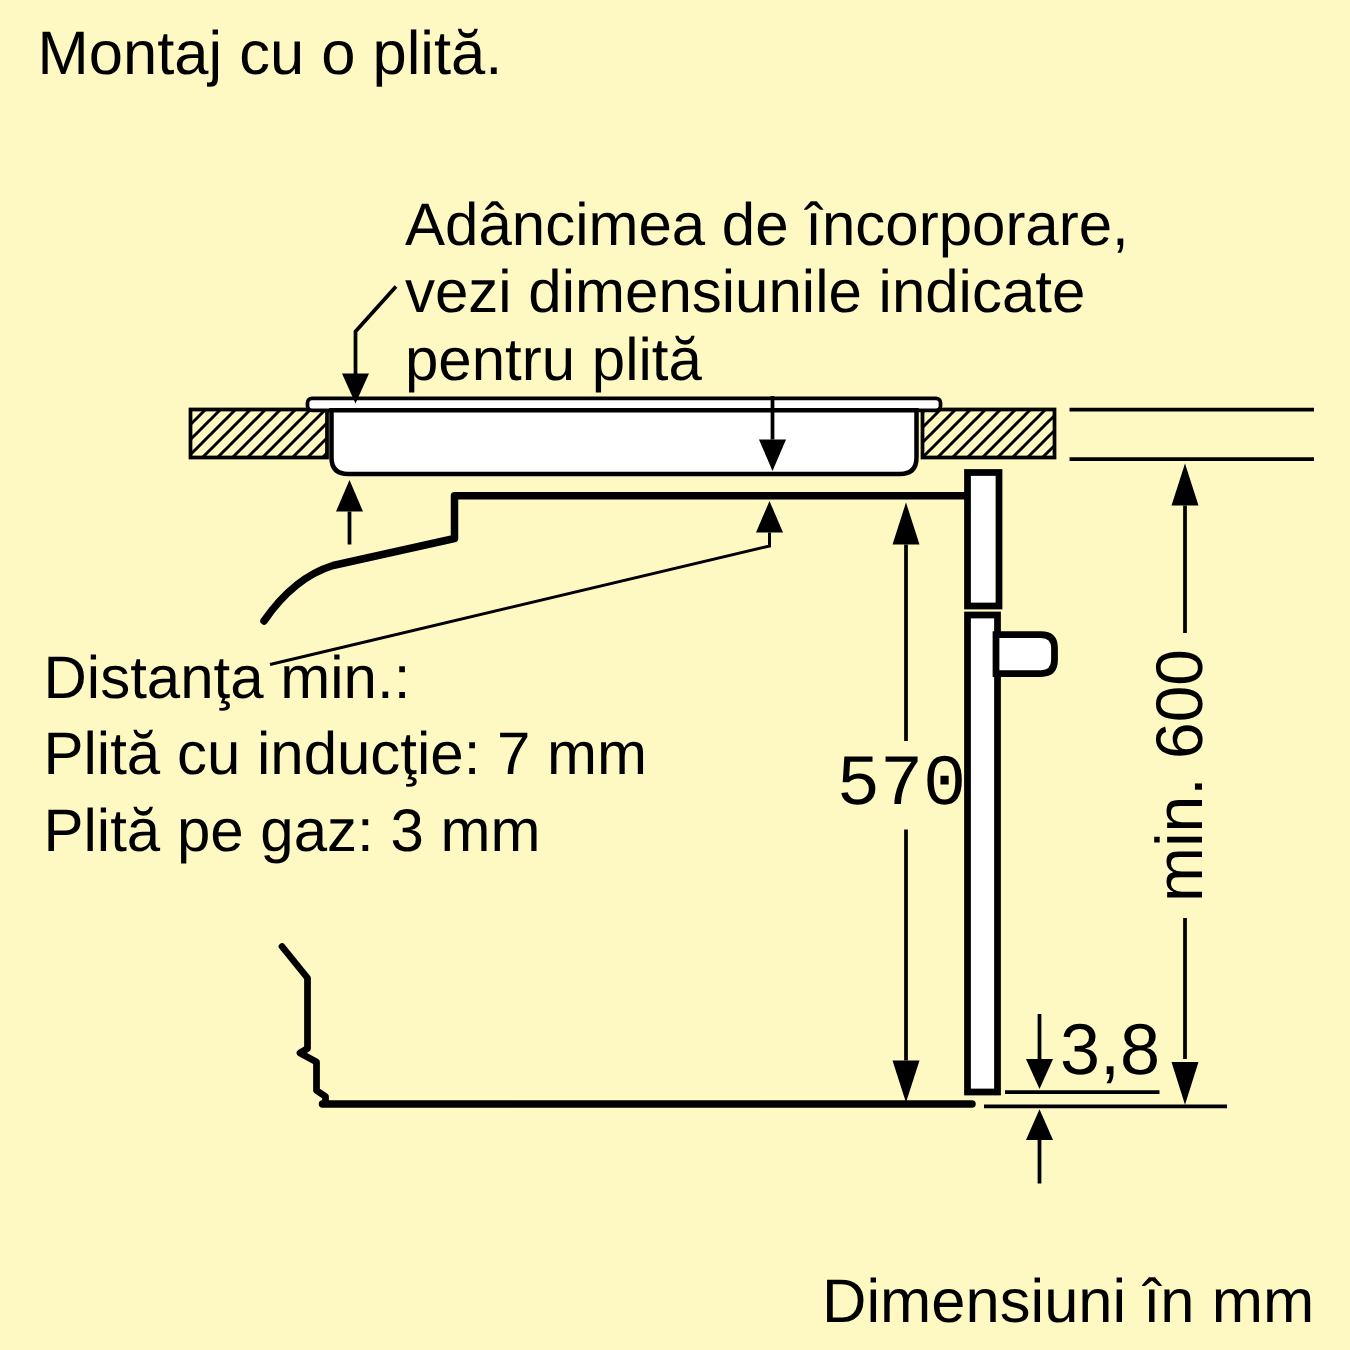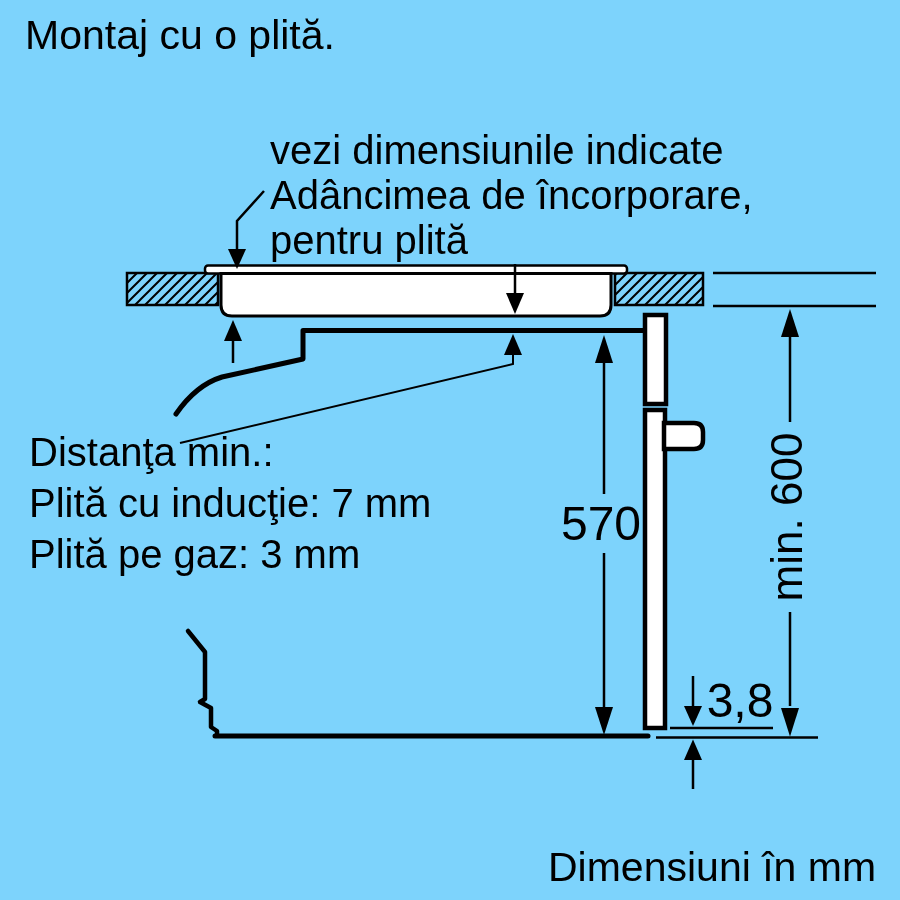--- a/index.html
+++ b/index.html
@@ -4,21 +4,21 @@
 <style>
   html, body {
     margin: 0;
     padding: 0;
     background: #ffffff;
   }
   .canvas {
     position: relative;
     width: 900px;
     height: 900px;
-    background: #7dd3fc;
+    background: #fef9c3;
     font-family: "Liberation Sans", sans-serif;
     color: #000000;
     overflow: hidden;
   }
   .canvas svg {
     position: absolute;
     left: 0;
     top: 0;
   }
   .txt {
@@ -47,20 +47,21 @@
   }
   .distances span { display: block; }
   .dim {
     font-size: 48px;
     line-height: 48px;
   }
   .dim-570 {
     left: 601px;
     top: 524px;
     transform: translate(-50%, -50%);
+    font-family: Liberation Mono, monospace;
   }
   .dim-75 {
     left: 740px;
     top: 701px;
     transform: translate(-50%, -50%);
   }
   .dim-600 {
     left: 787px;
     top: 517px;
     font-size: 44px;
@@ -151,22 +152,22 @@
       <path d="M693,676 V707" stroke="#000000" stroke-width="2.5" fill="none"></path>
       <polygon points="693,726 684,706 702,706" fill="#000000"></polygon>
       <path d="M693,789 V759" stroke="#000000" stroke-width="2.5" fill="none"></path>
       <polygon points="693,739.5 684,760 702,760" fill="#000000"></polygon>
     </g>
   </svg>
 
   <div class="txt title">Montaj cu o plită.</div>
 
   <div class="txt annotation">
+    <span>Adâncimea de încorporare,</span>
     <span>vezi dimensiunile indicate</span>
-    <span>Adâncimea de încorporare,</span>
     <span>pentru plită</span>
   </div>
 
   <div class="txt distances">
     <span>Distanţa min.:</span>
     <span>Plită cu inducţie: 7 mm</span>
     <span>Plită pe gaz: 3 mm</span>
   </div>
 
   <div class="txt dim dim-570">570</div>

